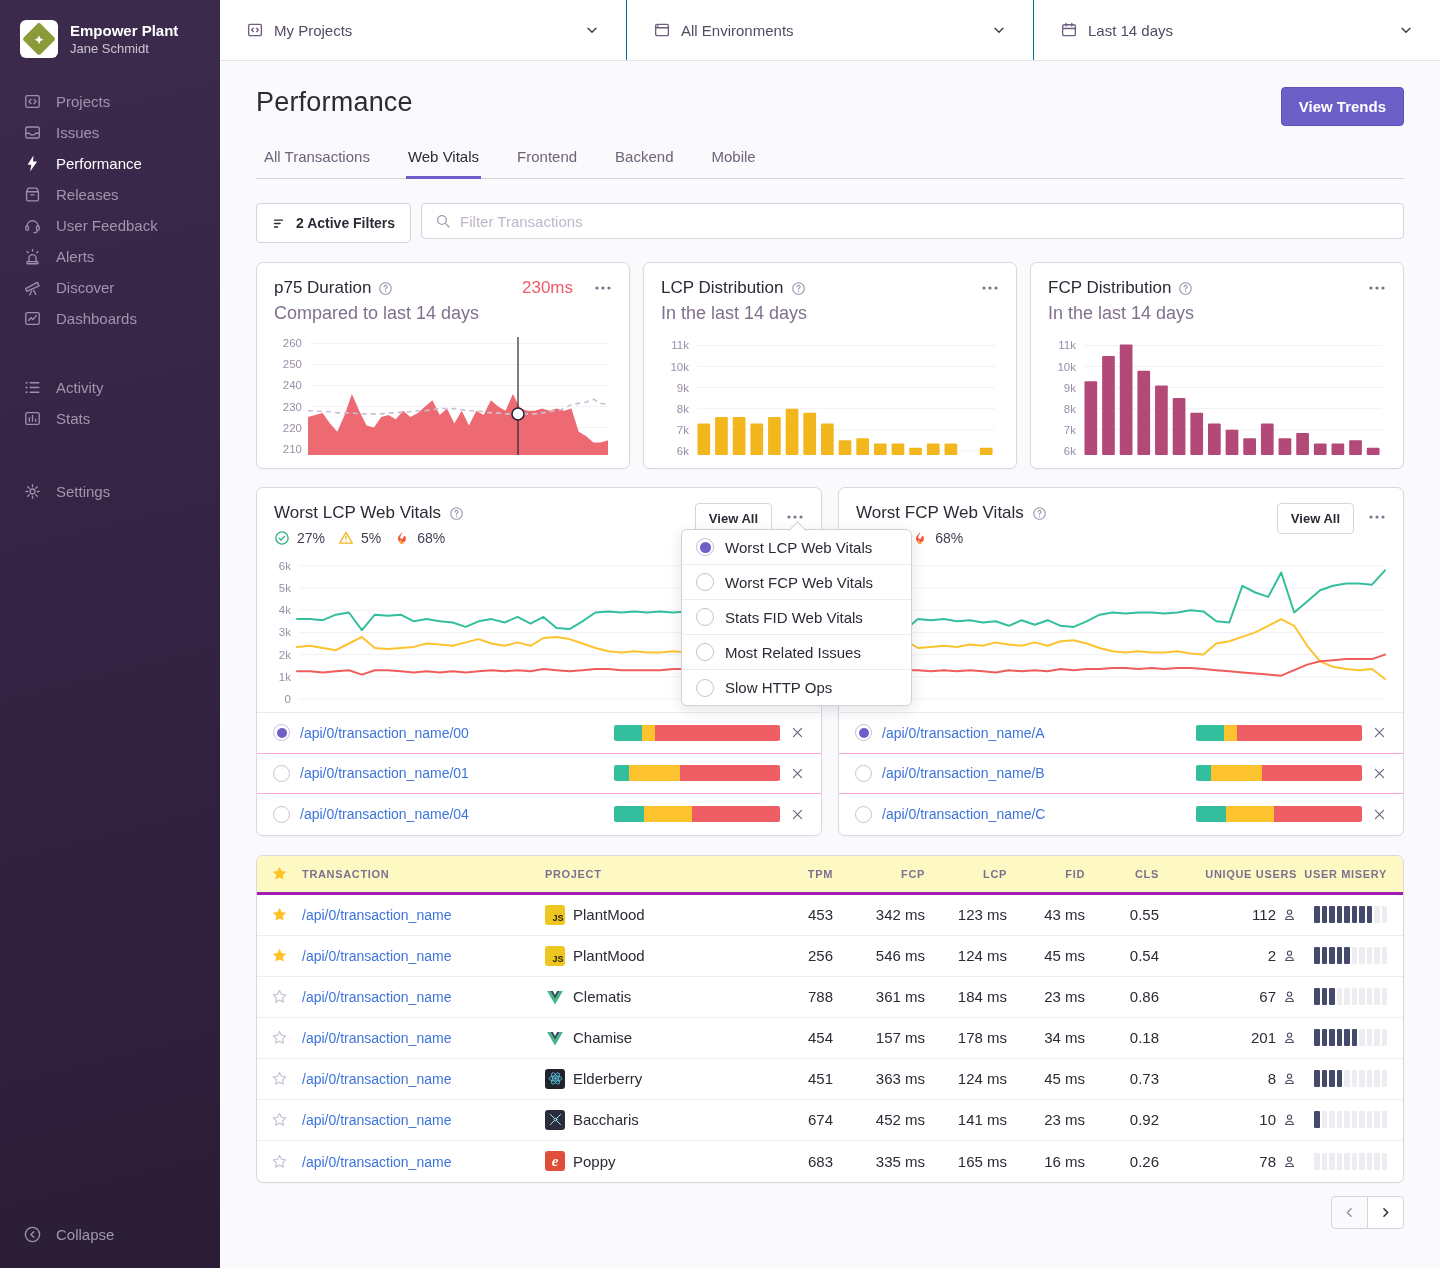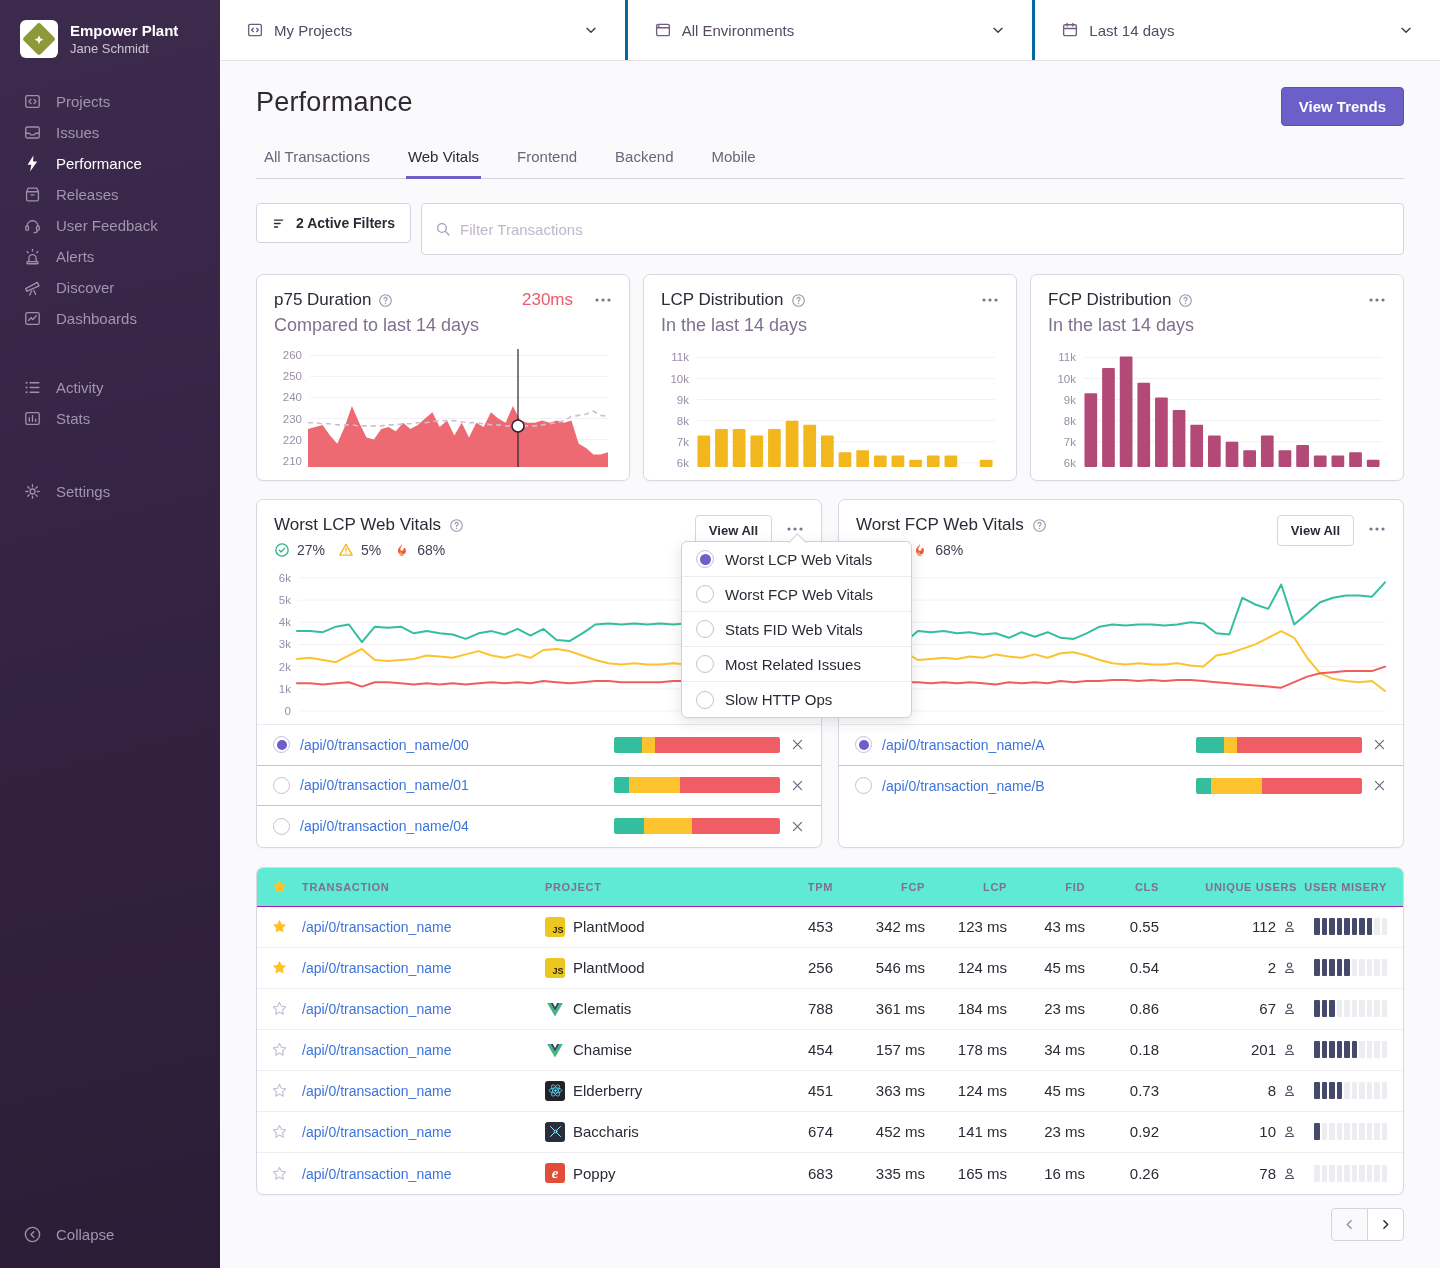--- a/index.html
+++ b/index.html
@@ -23,40 +23,40 @@
   .nav-item.active { color:#fff; font-weight:500; }
   .nav-item.active .ic { color:#fff; }
   .nav-gap { height:24px; }
   .nav-gap-sm { height:28px; }
   .sidebar-bottom { margin-top:auto; }
 
   
   .main { flex:1; display:flex; flex-direction:column; background:#faf9fb; min-width:0; }
 
   .topbar { height:61px; background:#fff; border-bottom:1px solid #e7e1ec; display:flex; }
-  .picker { flex:1; display:flex; align-items:center; padding:0 26px; gap:10px; border-right:3px solid #0369a1; cursor:pointer; }
+  .picker { flex:1; display:flex; align-items:center; padding:0 26px; gap:10px; border-right:1px solid #0369a1; cursor:pointer; }
   .picker:last-child { border-right:none; }
   .picker .ic { width:18px; height:18px; color:#6f5e80; }
   .picker .lbl { font-size:15px; color:#564a63; }
   .picker .chev { margin-left:auto; width:16px; height:16px; color:#3e3446; }
 
   .page-head { padding:26px 36px 0; }
   .title-row { display:flex; align-items:flex-start; }
   .page-title { font-size:27px; font-weight:400; color:#2f2936; letter-spacing:.2px; }
   .btn-primary { margin-left:auto; background:#6c5fc7; color:#fff; font-size:15px; font-weight:700; border:1px solid #5d50b8; border-radius:4px; padding:10px 17px; cursor:pointer; font-family:inherit; }
   .tabs { display:flex; gap:34px; margin-top:22px; border-bottom:1px solid #d8d2de; padding:0 6px; }
   .tab { font-size:15px; color:#6f6379; padding:0 2px 11px; cursor:pointer; border-bottom:3px solid transparent; margin-bottom:-1px; }
   .tab.active { color:#2f2936; border-bottom-color:#6c5fc7; }
 
   .content { padding:24px 36px 0; }
 
   .filter-row { display:flex; gap:10px; }
   .btn-filters { display:flex; align-items:center; gap:9px; background:#fff; border:1px solid #d8d2de; border-radius:4px; padding:0 15px; height:40px; font-size:14px; font-weight:700; color:#2f2936; cursor:pointer; font-family:inherit; }
   .btn-filters .ic { width:15px; height:15px; color:#2f2936; }
-  .search-box { flex:1; display:flex; align-items:center; gap:9px; background:#fff; border:1px solid #d8d2de; border-radius:4px; height:52px; padding:0 13px; }
+  .search-box { flex:1; display:flex; align-items:center; gap:9px; background:#fff; border:1px solid #d8d2de; border-radius:4px; height:36px; padding:0 13px; }
   .search-box .ic { width:16px; height:16px; color:#a99cb5; }
   .search-box input { border:none; outline:none; flex:1; font-size:15px; font-family:inherit; color:#2f2936; background:transparent; }
   .search-box input::placeholder { color:#c0b6ca; }
 
   .card { background:#fff; border:1px solid #dcd6e2; border-radius:7px; box-shadow:0 1px 2px rgba(47,41,54,.04); }
 
   .cards-row { display:grid; grid-template-columns:1fr 1fr 1fr; gap:13px; margin-top:19px; }
   .mini-card { padding:15px 17px 13px; height:207px; display:flex; flex-direction:column; }
   .mini-head { display:flex; align-items:center; gap:7px; }
   .mini-title { font-size:17px; color:#2f2936; }
@@ -91,21 +91,21 @@
 
   
   .dropdown { position:absolute; left:425px; top:42px; width:231px; background:#fff; border:1px solid #d4cdda; border-radius:6px; box-shadow:0 4px 14px rgba(47,41,54,.13); z-index:20; }
   .dropdown::before { content:""; position:absolute; top:-6.5px; left:109px; width:12px; height:12px; background:#fff; border-left:1px solid #d4cdda; border-top:1px solid #d4cdda; transform:rotate(45deg); }
   .menu-item { display:flex; align-items:center; gap:11px; height:35px; padding:0 14px; border-bottom:1px solid #efeaf2; font-size:15px; color:#2f2936; cursor:pointer; background:#fff; border-radius:6px 6px 0 0; }
   .menu-item:last-child { border-bottom:none; border-radius:0 0 6px 6px; }
 
   
   .table-card { margin-top:19px; overflow:hidden; }
   .tgrid { display:grid; grid-template-columns:45px minmax(0,1fr) 228px 64px 92px 82px 78px 74px 134px 106px; align-items:center; }
-  .thead { background:#5eead4; border-bottom:1px solid #a21caf; height:39px; }
+  .thead { background:#fef9c3; border-bottom:3px solid #a21caf; height:39px; }
   .th { font-size:11px; font-weight:700; letter-spacing:.06em; color:#80708f; text-transform:uppercase; }
   .num { text-align:right; }
   .trow { height:41px; border-bottom:1px solid #f0ecf4; font-size:15px; }
   .trow:last-child { border-bottom:none; }
   .cell-star { display:flex; justify-content:center; }
   .star-ic { width:17px; height:17px; cursor:pointer; }
   .proj-cell { display:flex; align-items:center; gap:8px; font-size:15px; color:#2f2936; }
   .plat-ic { width:20px; height:20px; border-radius:3px; flex:0 0 20px; display:flex; align-items:center; justify-content:center; overflow:hidden; }
   .users-cell { display:flex; align-items:center; justify-content:flex-end; gap:6px; }
   .users-cell .ic { width:15px; height:15px; color:#564a63; }
@@ -706,20 +706,34 @@
                   <div style="width: 9%; background: rgb(51, 191, 158);"></div>
                   <div style="width: 31%; background: rgb(252, 195, 47);"></div>
                   <div style="width: 60%; background: rgb(239, 94, 101);"></div>
                 </div>
                 <span class="x-ic">
                   <svg viewBox="0 0 24 24" fill="none" stroke="currentColor" stroke-width="1.9" stroke-linecap="round">
                     <path d="M5.5 5.5l13 13M18.5 5.5l-13 13"></path>
                   </svg>
                 </span>
               </div>
+              <div class="vital-row-item">
+                <span class="radio"></span>
+                <a class="t-link">/api/0/transaction_name/C</a>
+                <div class="seg-bar">
+                  <div style="width: 18%; background: rgb(51, 191, 158);"></div>
+                  <div style="width: 29%; background: rgb(252, 195, 47);"></div>
+                  <div style="width: 53%; background: rgb(239, 94, 101);"></div>
+                </div>
+                <span class="x-ic">
+                  <svg viewBox="0 0 24 24" fill="none" stroke="currentColor" stroke-width="1.9" stroke-linecap="round">
+                    <path d="M5.5 5.5l13 13M18.5 5.5l-13 13"></path>
+                  </svg>
+                </span>
+              </div>
             </div>
         </div>
 
         <div class="dropdown" id="vitals-dropdown">
             <div class="menu-item">
               <span class="radio sel" style="flex:0 0 18px;width:18px;height:18px"></span>
               <span>Worst LCP Web Vitals</span>
             </div>
             <div class="menu-item">
               <span class="radio" style="flex:0 0 18px;width:18px;height:18px"></span>

